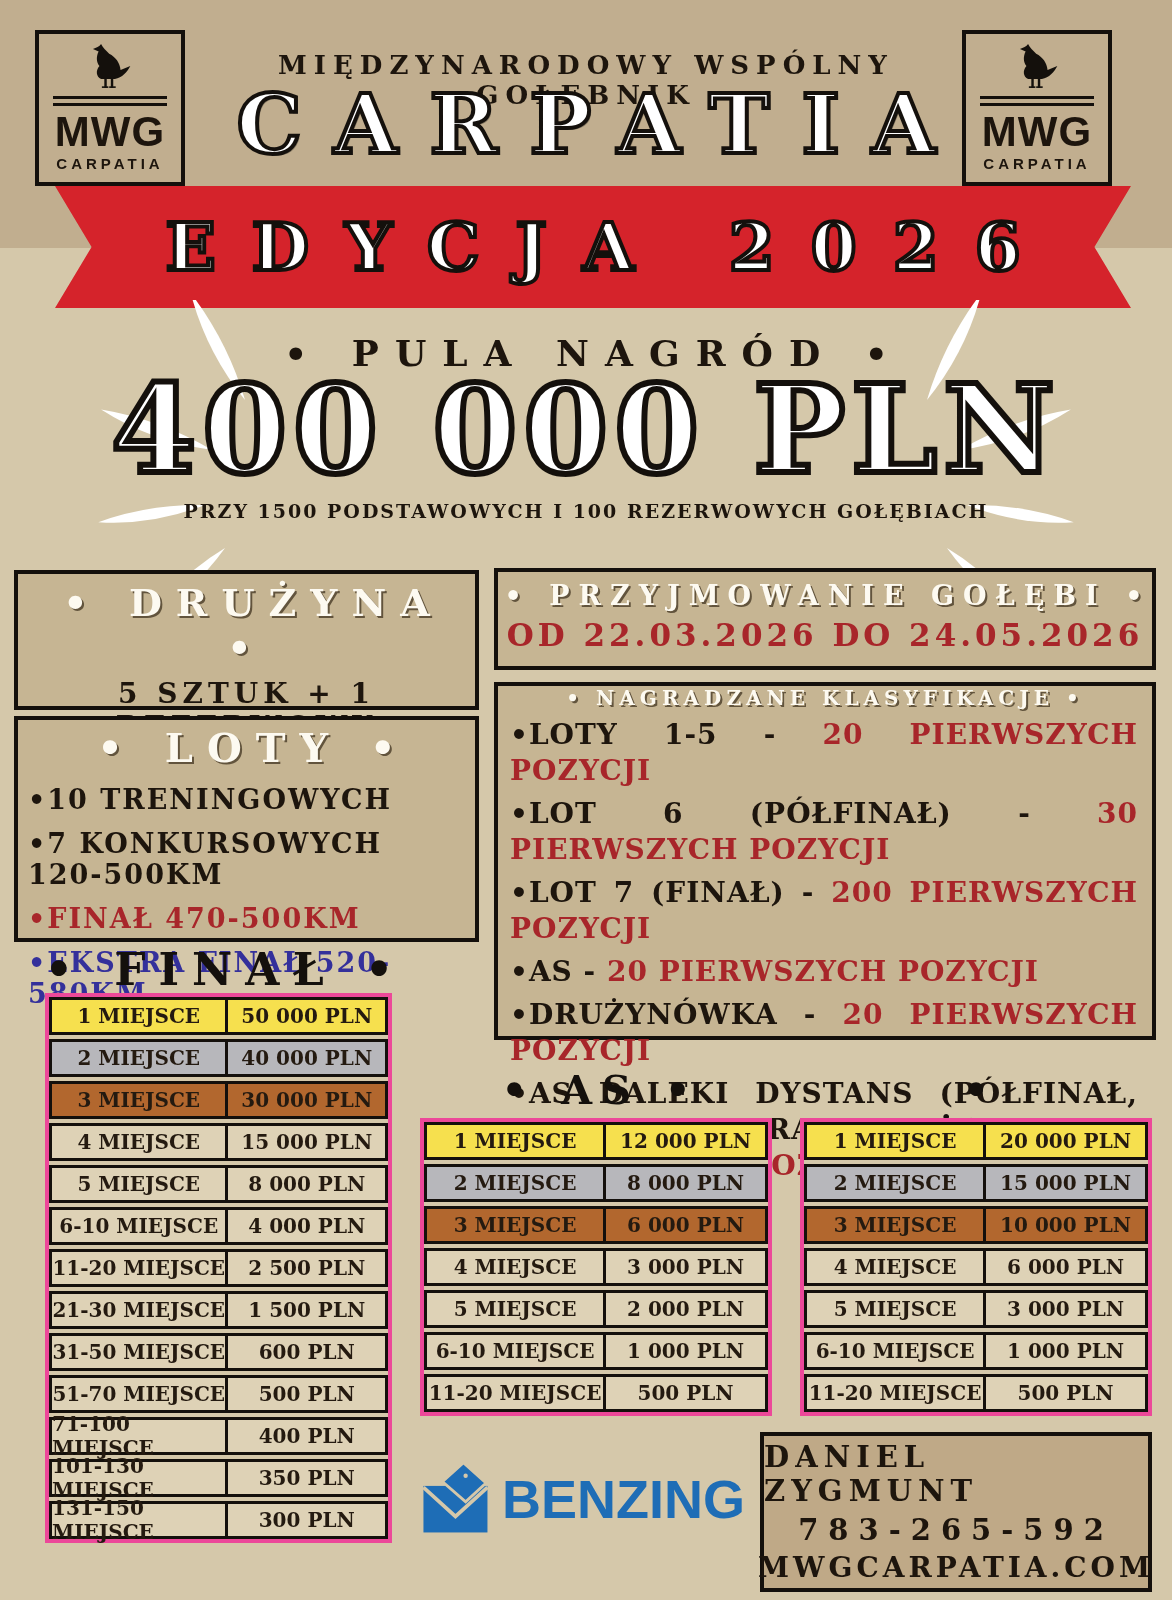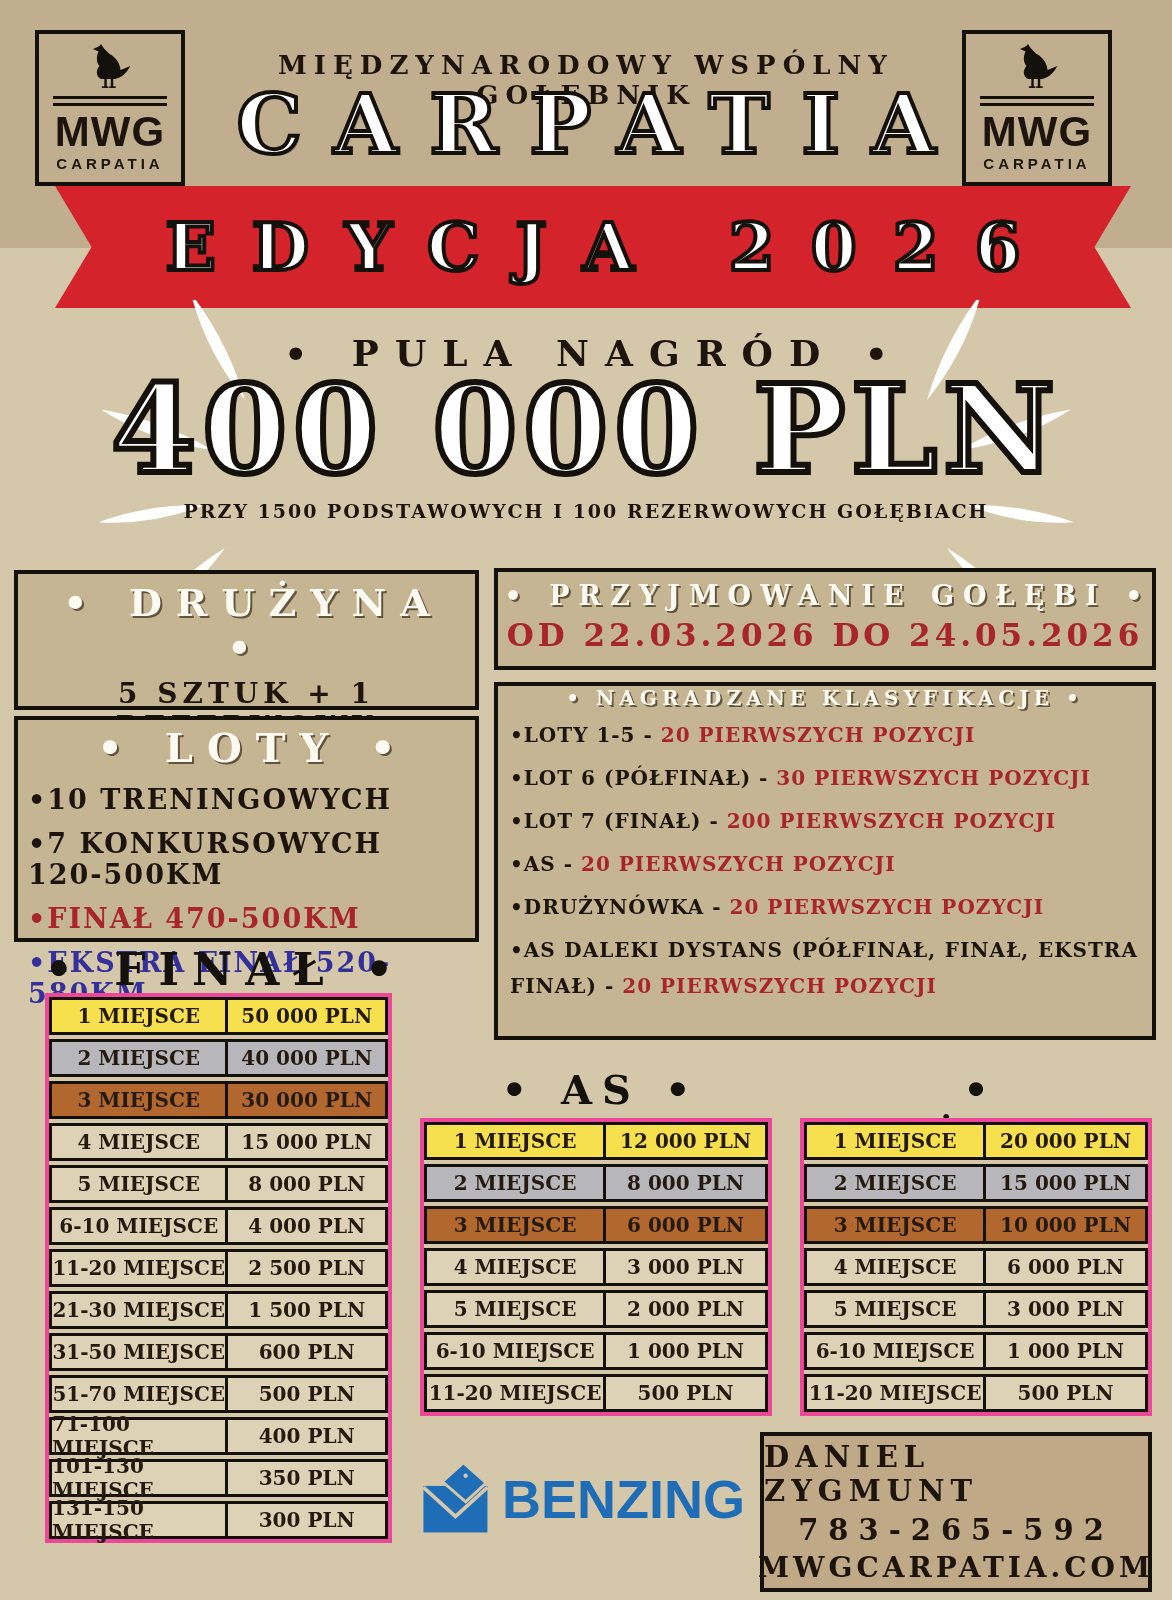--- a/index.html
+++ b/index.html
@@ -58,21 +58,21 @@
     text-shadow:2px 2px 0 rgba(45,33,16,.65);}
   .team-title{font-size:38px;letter-spacing:14px;text-indent:14px;margin-top:6px;}
   .team-line1{text-align:center;font-size:28px;font-weight:bold;letter-spacing:5px;margin-top:7px;}
   .team-line2{text-align:center;font-size:28px;font-weight:bold;letter-spacing:14px;margin-top:5px;}
   .intake-title{font-size:27px;letter-spacing:9px;margin-top:8px;padding-left:6px;}
   .intake-dates{text-align:center;font-size:31px;font-weight:bold;letter-spacing:4px;
     color:#a8262a;margin-top:6px;}
   .flights-title{font-size:40px;letter-spacing:14px;text-indent:14px;margin-top:4px;}
   .flight-item{font-size:27px;font-weight:bold;letter-spacing:2px;margin:13px 8px 0 10px;}
   .class-title{font-size:20px;letter-spacing:5px;}
-  .class-item{font-size:20px;font-weight:bold;letter-spacing:1px;line-height:36px;
+  .class-item{font-size:28px;font-weight:bold;letter-spacing:1px;line-height:36px;
     margin:7px 14px 0 12px;text-align:justify;}
   .k-pre{color:#1d150d;}
   .k-val{color:#a8262a;}
 
   
   .section-title{position:absolute;text-align:center;font-weight:bold;color:#14100c;}
   .final-title{left:14px;width:410px;top:944px;font-size:44px;letter-spacing:13px;text-indent:13px;}
   .as-title{left:420px;width:352px;top:1066px;font-size:40px;letter-spacing:10px;text-indent:10px;}
   .teamtab-title{left:800px;width:352px;top:1066px;font-size:40px;letter-spacing:9px;text-indent:9px;}
   .prize-table{position:absolute;border:4px solid #ec4899;background:#d5c8aa;}

